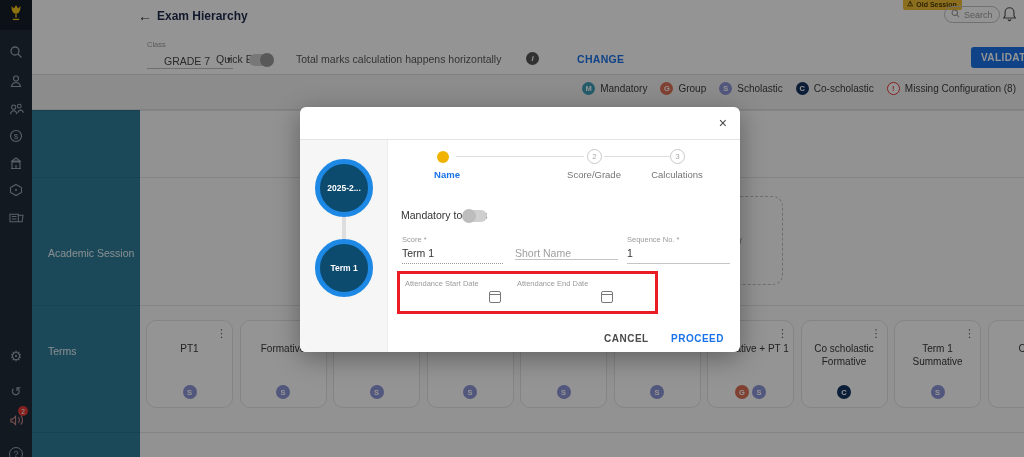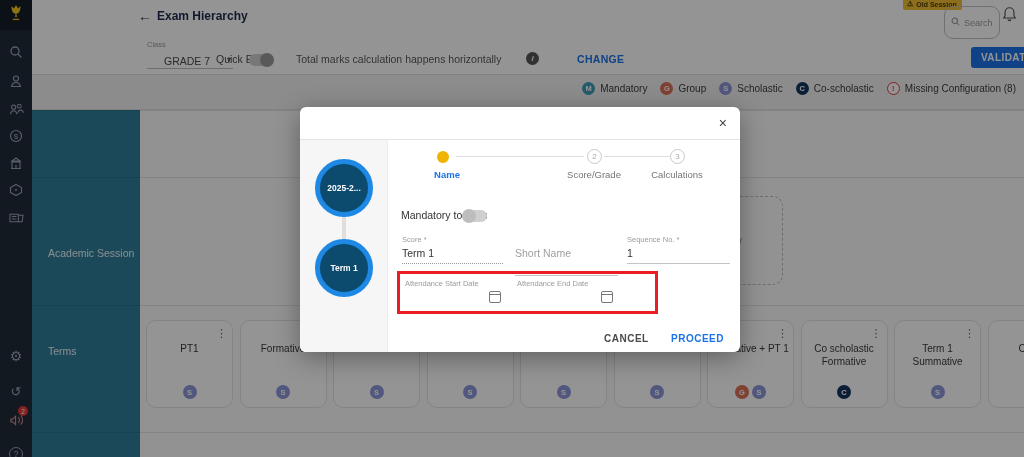--- a/index.html
+++ b/index.html
@@ -14,21 +14,21 @@
   .rail-ic svg{display:block;}
   .rail-badge{position:absolute;top:-4px;right:4px;width:10px;height:10px;border-radius:50%;background:#e53935;color:#fff;font-size:6.5px;display:flex;align-items:center;justify-content:center;}
 
   
   .topbar{left:32px;top:0;width:992px;height:30px;background:#ffffff;z-index:4;}
   .toolbar{left:32px;top:30px;width:992px;height:45px;background:#ffffff;border-bottom:1px solid #dcdcdc;z-index:4;}
   .legendbar{left:32px;top:75px;width:992px;height:35px;background:#f2f2f2;border-bottom:1px solid #dedede;z-index:4;}
   .back{font-size:14px;color:#333;}
   .pgtitle{font-size:12px;font-weight:bold;color:#1f2a4d;text-align:center;}
   .oldsession{background:#f0c035;color:#4a3a00;font-size:7px;font-weight:bold;border-radius:2px;padding:2px 5px 2px 4px;display:flex;gap:3px;align-items:center;}
-  .searchpill{width:56px;height:33px;border:1px solid #c2c2c2;border-radius:9px;display:flex;align-items:center;gap:4px;padding:0 6px;color:#9a9a9a;font-size:9px;}
+  .searchpill{width:56px;height:17px;border:1px solid #c2c2c2;border-radius:9px;display:flex;align-items:center;gap:4px;padding:0 6px;color:#9a9a9a;font-size:9px;}
   .tinylabel{font-size:7.5px;color:#9b9b9b;}
   .fieldval{font-size:10.5px;color:#4a4a4a;margin-left:17px;}
   .underline{border-bottom:1px solid #bdbdbd;}
   .caret{font-size:8px;color:#666;}
   .toggle{width:24px;height:12px;border-radius:7px;background:#cfcfcf;position:relative;}
   .toggle .knob{position:absolute;top:-1px;width:14px;height:14px;border-radius:50%;background:#9a9a9a;}
   .knob.left{left:-1px;background:#bdbdbd;}
   .knob.right{right:-1px;}
   .note{font-size:10.5px;color:#5a5a5a;}
   .infoc{width:13px;height:13px;border-radius:50%;background:#555;color:#fff;font-size:8px;font-style:italic;font-weight:bold;display:flex;align-items:center;justify-content:center;}
@@ -323,21 +323,21 @@
     <div class="toggle abs" style="left:163px;top:103px">
         <div class="knob left"></div>
       </div>
 
     <div class="abs" style="left:102px;top:128px;width:101px">
       <div class="m-label">Score *</div>
       <div class="m-val dotted" style="padding:3px 0 4px">Term 1</div>
     </div>
     <div class="abs" style="left:215px;top:128px;width:103px">
       <div class="m-label">&nbsp;</div>
-      <div class="m-ph solid" style="padding:3px 0 16px">Short Name</div>
+      <div class="m-ph solid" style="padding:3px 0 0">Short Name</div>
     </div>
     <div class="abs" style="left:327px;top:128px;width:103px">
       <div class="m-label">Sequence No. *</div>
       <div class="m-val solid" style="padding:3px 0 4px">1</div>
     </div>
 
     <div class="abs" style="left:105px;top:172px;width:98px">
       <div class="m-label">Attendance Start Date</div>
       <span class="calicon"></span>
     </div>

